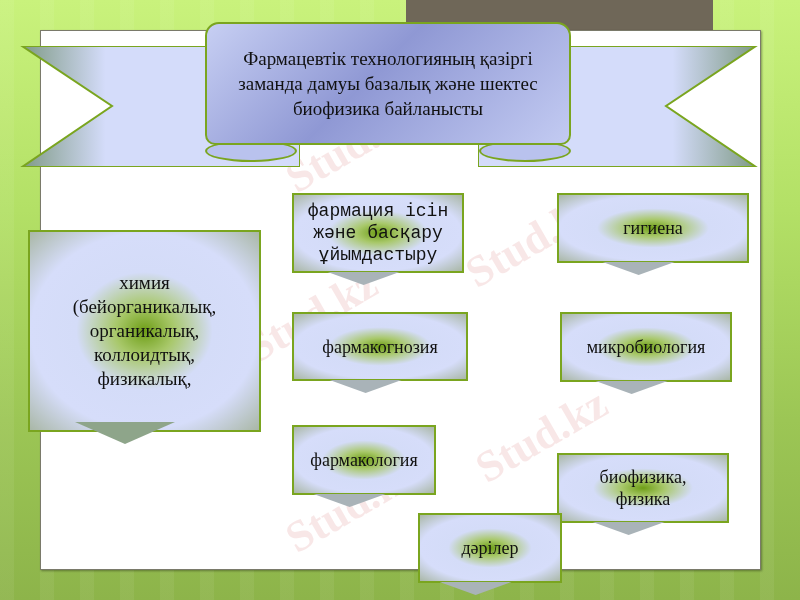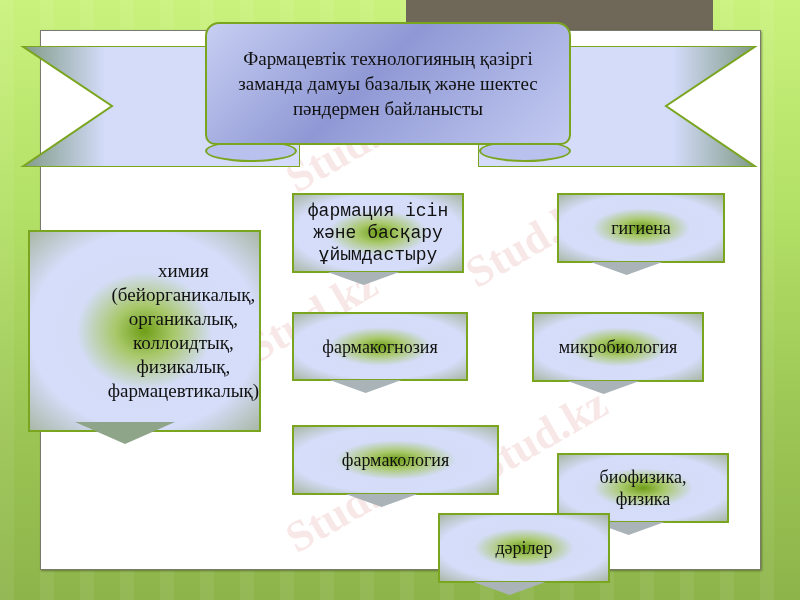--- a/index.html
+++ b/index.html
@@ -63,63 +63,62 @@
   <polygon points="0,0 278,0 188,60 278,121 0,121" fill="url(#tr)" stroke="#7aa51f" stroke-width="2"></polygon>
 </svg>
 
 <div style="position:absolute;left:205px;top:140px;width:92px;height:22px;border:2px solid #7aa51f;border-radius:50%;background:#b9c2ee;box-sizing:border-box;"></div>
 <div style="position:absolute;left:479px;top:140px;width:92px;height:22px;border:2px solid #7aa51f;border-radius:50%;background:#b9c2ee;box-sizing:border-box;"></div>
 
 <div class="banner">
   <div>
     <div>Фармацевтік технологияның қазіргі</div>
     <div>заманда дамуы базалық және шектес</div>
-    <div>пәндермен байланысты</div>
+    <div>биофизика байланысты</div>
   </div>
 </div>
 
-<div class="box wide" style="left:28px;top:230px;width:233px;height:202px;font-size:19px;line-height:24px;justify-content:flex-end;">
+<div class="box wide" style="left:28px;top:230px;width:233px;height:202px;font-size:19px;line-height:24px;">
   <div>
     <div>химия</div>
     <div>(бейорганикалық,</div>
     <div>органикалық,</div>
     <div>коллоидтық,</div>
     <div>физикалық,</div>
-    <div>фармацевтикалық)</div>
   </div>
 </div>
 
 <div class="box" style="left:292px;top:193px;width:172px;height:80px;font-family:Liberation Mono, monospace;">
   <div>
     <div>фармация ісін</div>
     <div>және басқару</div>
     <div>ұйымдастыру</div>
   </div>
 </div>
 
 <div class="box" style="left:292px;top:312px;width:176px;height:69px;">
   <div>фармакогнозия</div>
 </div>
 
-<div class="box" style="left:292px;top:425px;width:207px;height:70px;">
+<div class="box" style="left:292px;top:425px;width:144px;height:70px;">
   <div>фармакология</div>
 </div>
 
-<div class="box" style="left:557px;top:193px;width:168px;height:70px;">
+<div class="box" style="left:557px;top:193px;width:192px;height:70px;">
   <div>гигиена</div>
 </div>
 
-<div class="box" style="left:532px;top:312px;width:172px;height:70px;">
+<div class="box" style="left:560px;top:312px;width:172px;height:70px;">
   <div>микробиология</div>
 </div>
 
 <div class="box" style="left:557px;top:419px;width:172px;height:70px;margin-top:34px;">
   <div>
     <div>биофизика,</div>
     <div>физика</div>
   </div>
 </div>
 
-<div class="box" style="left:438px;top:513px;width:172px;height:70px;text-align:right;">
+<div class="box" style="left:418px;top:513px;width:144px;height:70px;text-align:right;">
   <div>
     <div>дәрілер</div>
   </div>
 </div>
 
 </body></html>

